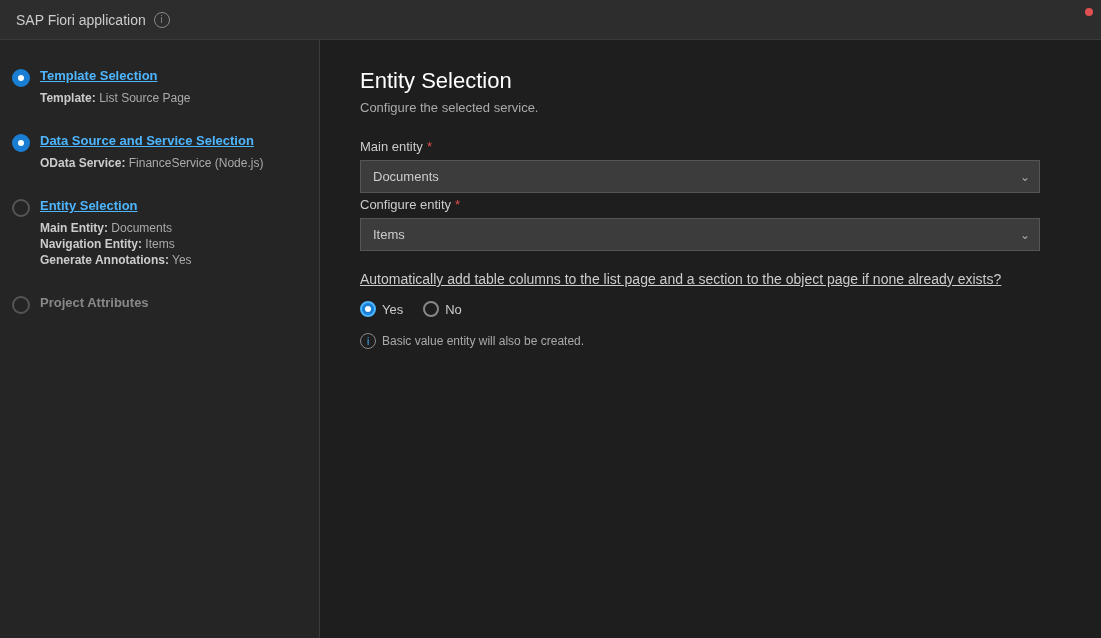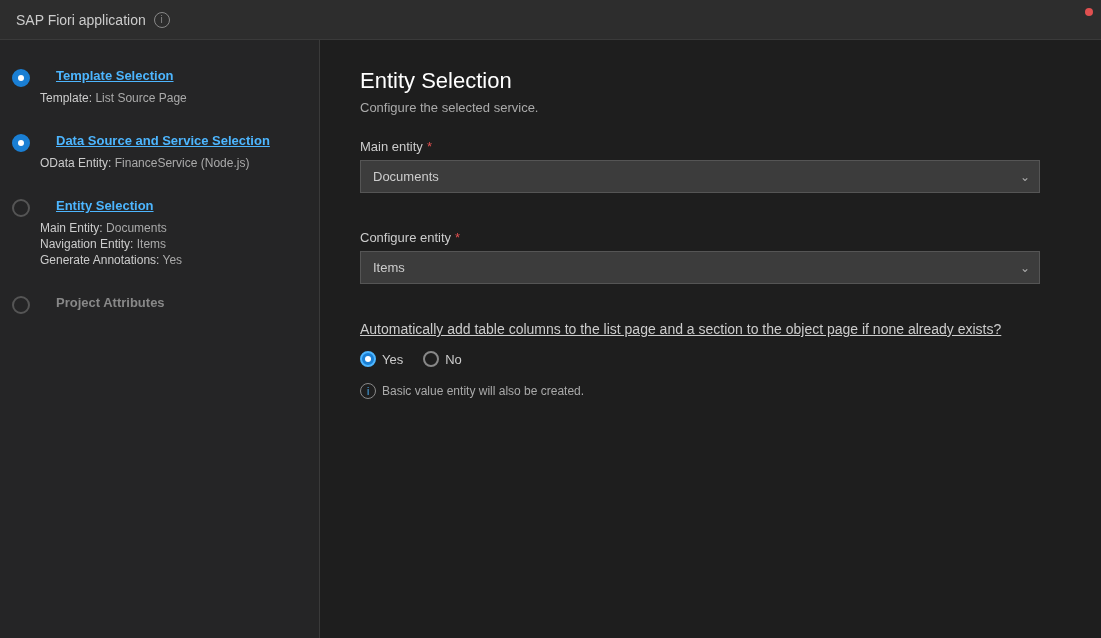--- a/index.html
+++ b/index.html
@@ -50,21 +50,21 @@
       padding: 20px 0;
       border-right: 1px solid #3a3a3a;
     }
     .sidebar-step {
       padding: 8px 20px 8px 12px;
       position: relative;
     }
     .step-header {
       display: flex;
       align-items: flex-start;
-      gap: 26px;
+      gap: 10px;
     }
     .step-dot {
       width: 18px;
       height: 18px;
       border-radius: 50%;
       border: 2px solid #555;
       background: transparent;
       flex-shrink: 0;
       margin-top: 1px;
       display: flex;
@@ -101,21 +101,21 @@
       margin-left: 28px;
       margin-top: 4px;
     }
     .step-detail-line {
       color: #aaaaaa;
       font-size: 12px;
       margin-top: 2px;
     }
     .step-detail-line strong {
       color: #cccccc;
-      font-weight: 400;
+      font-weight: 700;
     }
     .sidebar-divider {
       height: 12px;
     }
     .content-area {
       flex: 1;
       padding: 28px 40px;
       overflow-y: auto;
     }
     .content-title {
@@ -123,21 +123,21 @@
       color: #ffffff;
       font-weight: 300;
       margin-bottom: 6px;
     }
     .content-subtitle {
       color: #aaaaaa;
       font-size: 13px;
       margin-bottom: 24px;
     }
     .field-group {
-      margin-bottom: 37px;
+      margin-bottom: 4px;
     }
     .field-label {
       display: flex;
       align-items: center;
       gap: 4px;
       margin-bottom: 6px;
       color: #cccccc;
       font-size: 13px;
     }
     .required-star {
@@ -282,21 +282,21 @@
 
     <div class="sidebar-divider"></div>
 
     <div class="sidebar-step">
       <div class="step-header">
         <div class="step-dot active"></div>
         <span class="step-title">Data Source and Service Selection</span>
       </div>
       <div class="step-details">
         <div class="step-detail-line">
-          <strong>OData Entity:</strong>
+          <strong>OData Service:</strong>
           <span>FinanceService (Node.js)</span>
         </div>
       </div>
     </div>
 
     <div class="sidebar-divider"></div>
 
     <div class="sidebar-step">
       <div class="step-header">
         <div class="step-dot inactive"></div>

